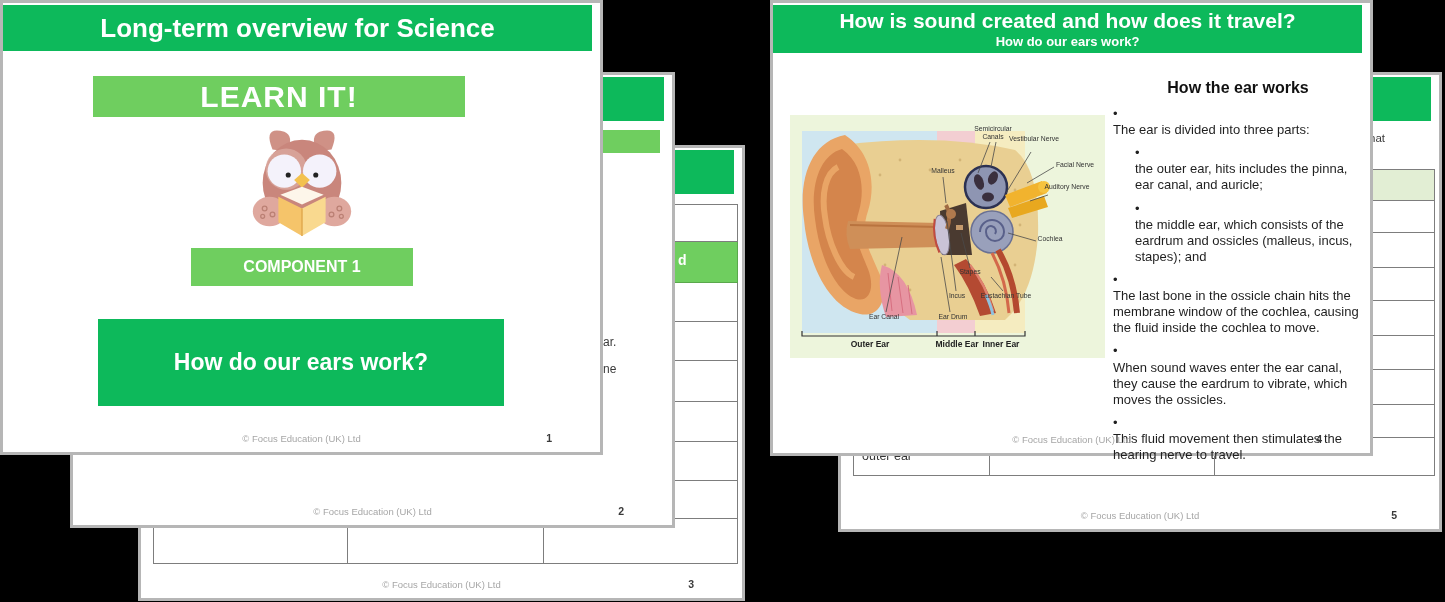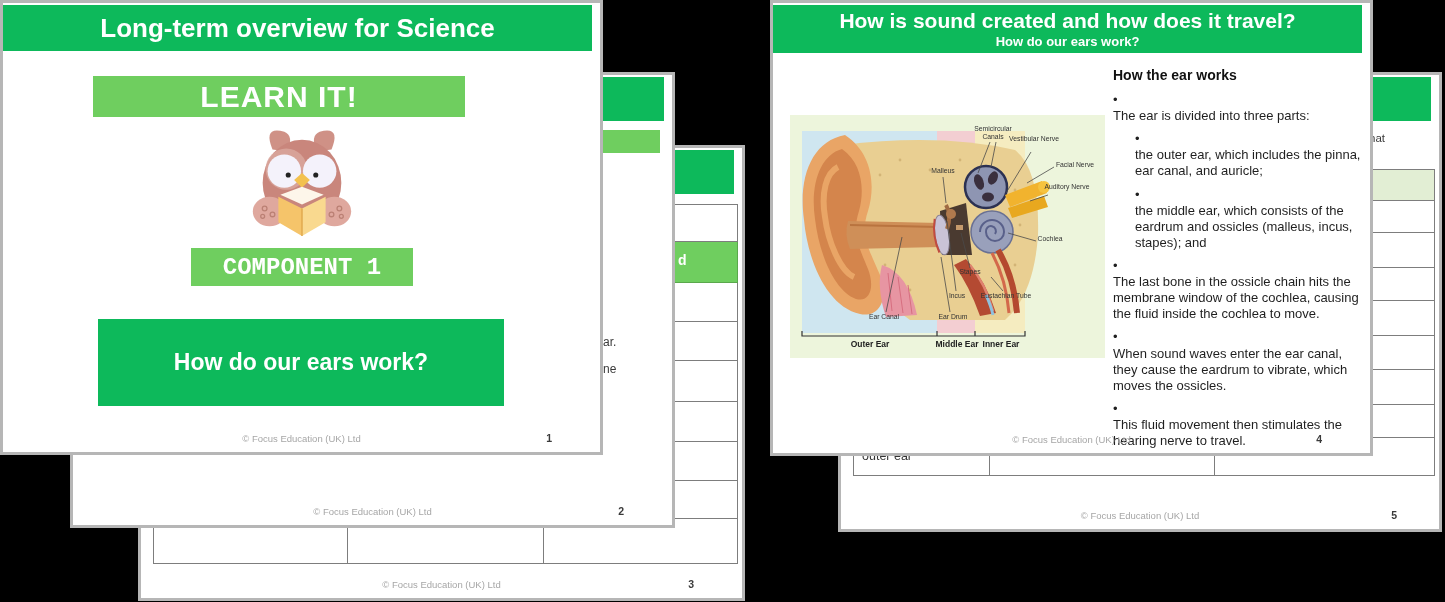--- a/index.html
+++ b/index.html
@@ -16,21 +16,21 @@
   .hdr{position:absolute;left:0;right:8px;top:2px;background:#0db95b;color:#fff;font-weight:bold;
        display:flex;flex-direction:column;align-items:center;justify-content:center;text-align:center;}
   .footer-copy{position:absolute;left:0;right:0;bottom:8px;text-align:center;color:#a6a6a6;font-size:9.5px;}
   .page-num{position:absolute;bottom:8px;right:48px;font-size:10.5px;color:#3a3a3a;font-weight:bold;}
   .greenbox{background:#6fce5f;color:#fff;font-weight:bold;display:flex;align-items:center;
             justify-content:center;position:absolute;text-align:center;}
   
   #slide1 .hdr{height:46px;font-size:26px;}
   #s1-learn{left:90px;width:372px;top:73px;height:41px;font-size:30px;letter-spacing:1px;}
   #s1-owl{position:absolute;left:240px;top:117px;width:118px;height:118px;}
-  #s1-comp{left:188px;width:222px;top:245px;height:38px;font-size:24px;font-family:Liberation Mono, monospace;}
+  #s1-comp{left:188px;width:222px;top:245px;height:38px;font-size:16px;}
   #s1-question{position:absolute;left:95px;width:406px;top:316px;height:87px;background:#0db95b;
                color:#fff;font-weight:bold;font-size:23px;display:flex;align-items:center;
                justify-content:center;text-align:center;}
   
   #slide2 .hdr{height:44px;}
   #s2-bar{left:90px;width:497px;top:55px;height:23px;}
   .frag{position:absolute;color:#3a3a3a;font-size:12px;}
   #s2-frag1{left:530px;top:260px;}
   #s2-frag2{left:530px;top:287px;}
   
@@ -55,21 +55,21 @@
   
   #slide4 .hdr{height:48px;}
   #s4-title{font-size:21px;line-height:1.1;}
   #s4-sub{font-size:13px;margin-top:1px;}
   #s4-panel{position:absolute;left:17px;top:112px;width:315px;height:243px;background:#edf5dc;}
   #s4-panel svg{position:absolute;left:0;top:0;}
   .dlabel{position:absolute;transform:translateX(-50%);font-size:6.8px;line-height:1.15;
           color:#333;text-align:center;white-space:pre-line;width:52px;}
   .dsection{position:absolute;transform:translateX(-50%);font-size:8.5px;font-weight:bold;color:#222;}
   #s4-text{position:absolute;left:340px;top:60px;width:250px;color:#1f1f1f;}
-  #s4-heading{font-size:14px;font-weight:bold;margin:4px 0 9px 0;color:#111;}
+  #s4-heading{font-size:16px;font-weight:bold;margin:16px 0 9px 0;color:#111;text-align:center;}
   .bullet{display:flex;margin-bottom:7px;font-size:13px;line-height:1.24;flex-direction:column;}
   .bullet .mk{width:14px;flex:none;}
   .bullet.lvl2{margin-left:22px;}
   .bullet .mk::before{content:"\2022";}
 </style>
 </head>
 <body>
 
 <div class="stage">
 
@@ -340,21 +340,21 @@
     </div>
 
     <div id="s4-text">
       <h2 id="s4-heading">How the ear works</h2>
       <div class="bullet lvl1">
           <span class="mk"></span>
           <span>The ear is divided into three parts:</span>
         </div>
       <div class="bullet lvl2">
           <span class="mk"></span>
-          <span>the outer ear, which includes the pinna, ear canal, and auricle;</span>
+          <span>the outer ear, hits includes the pinna, ear canal, and auricle;</span>
         </div>
       <div class="bullet lvl2">
           <span class="mk"></span>
           <span>the middle ear, which consists of the eardrum and ossicles (malleus, incus, stapes); and</span>
         </div>
       <div class="bullet lvl1">
           <span class="mk"></span>
           <span>The last bone in the ossicle chain hits the membrane window of the cochlea, causing the fluid inside the cochlea to move.</span>
         </div>
       <div class="bullet lvl1">

